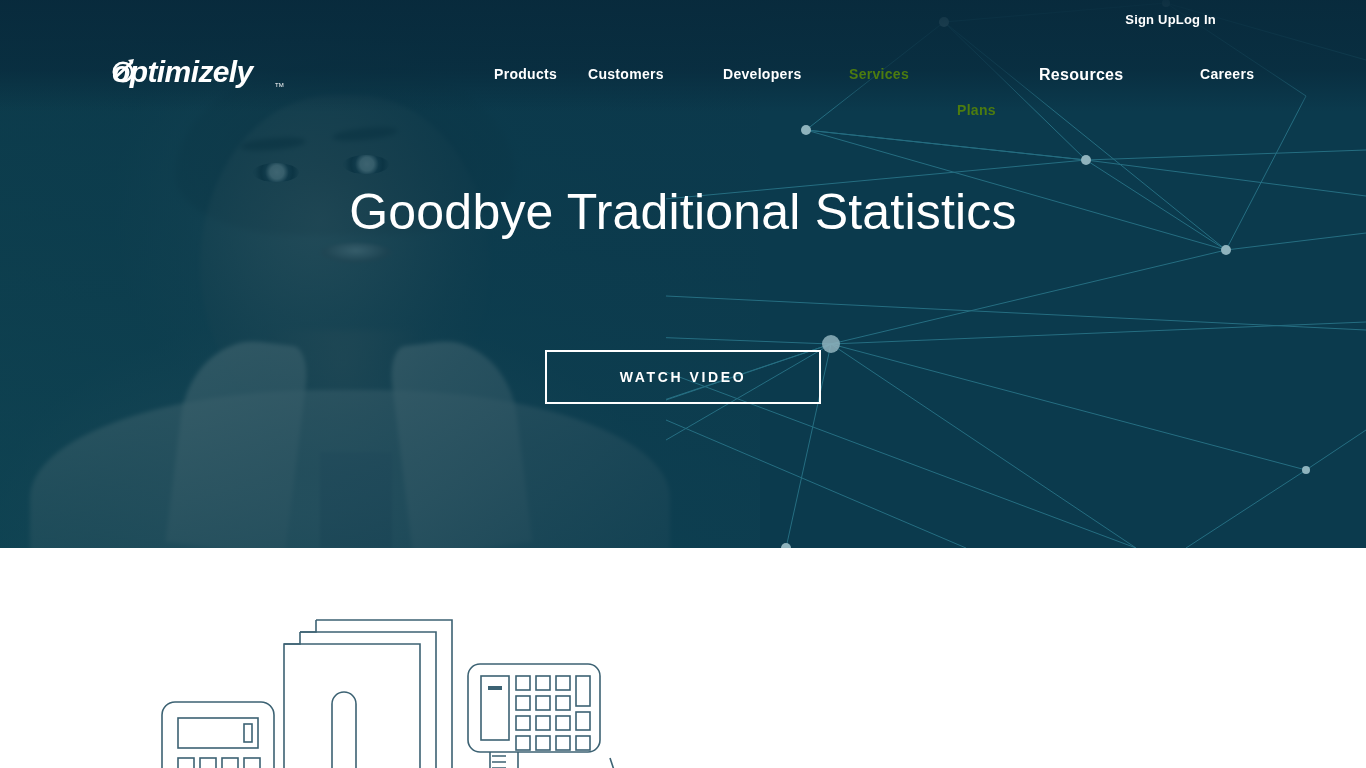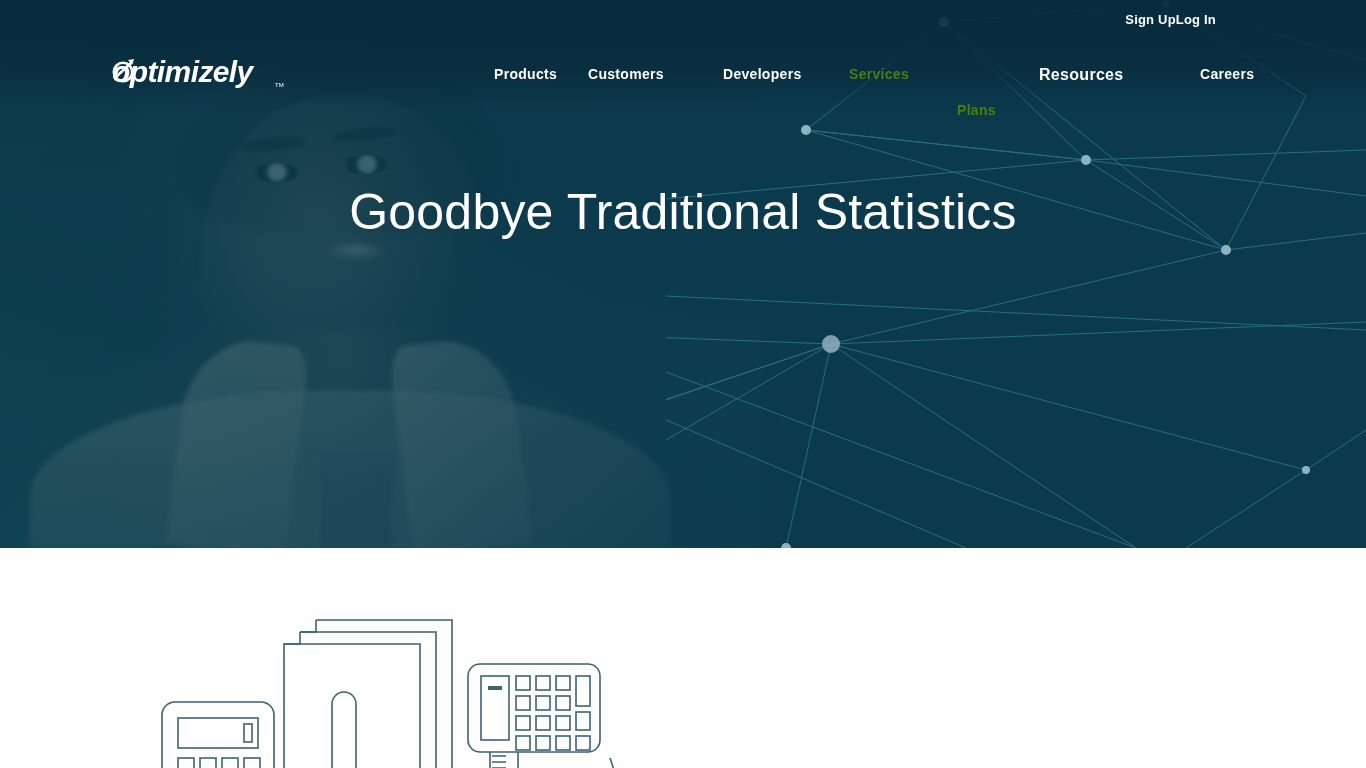--- a/index.html
+++ b/index.html
@@ -187,20 +187,21 @@
         <circle cx="500" cy="3" r="4"></circle>
       </g>
     </svg>
 
     <div class="hero-topfade"></div>
 
     <div class="hero-head">
       <span>Goodbye Traditional Statistics</span>
     </div>
 
+    <button class="cta">WATCH VIDEO</button>
   </div>
 
   <div class="header">
 
     <div class="util">
       <a href="#">Sign Up</a>
       <a href="#">Log In</a>
     </div>
 
     <svg class="logo" viewBox="0 0 176 40">

